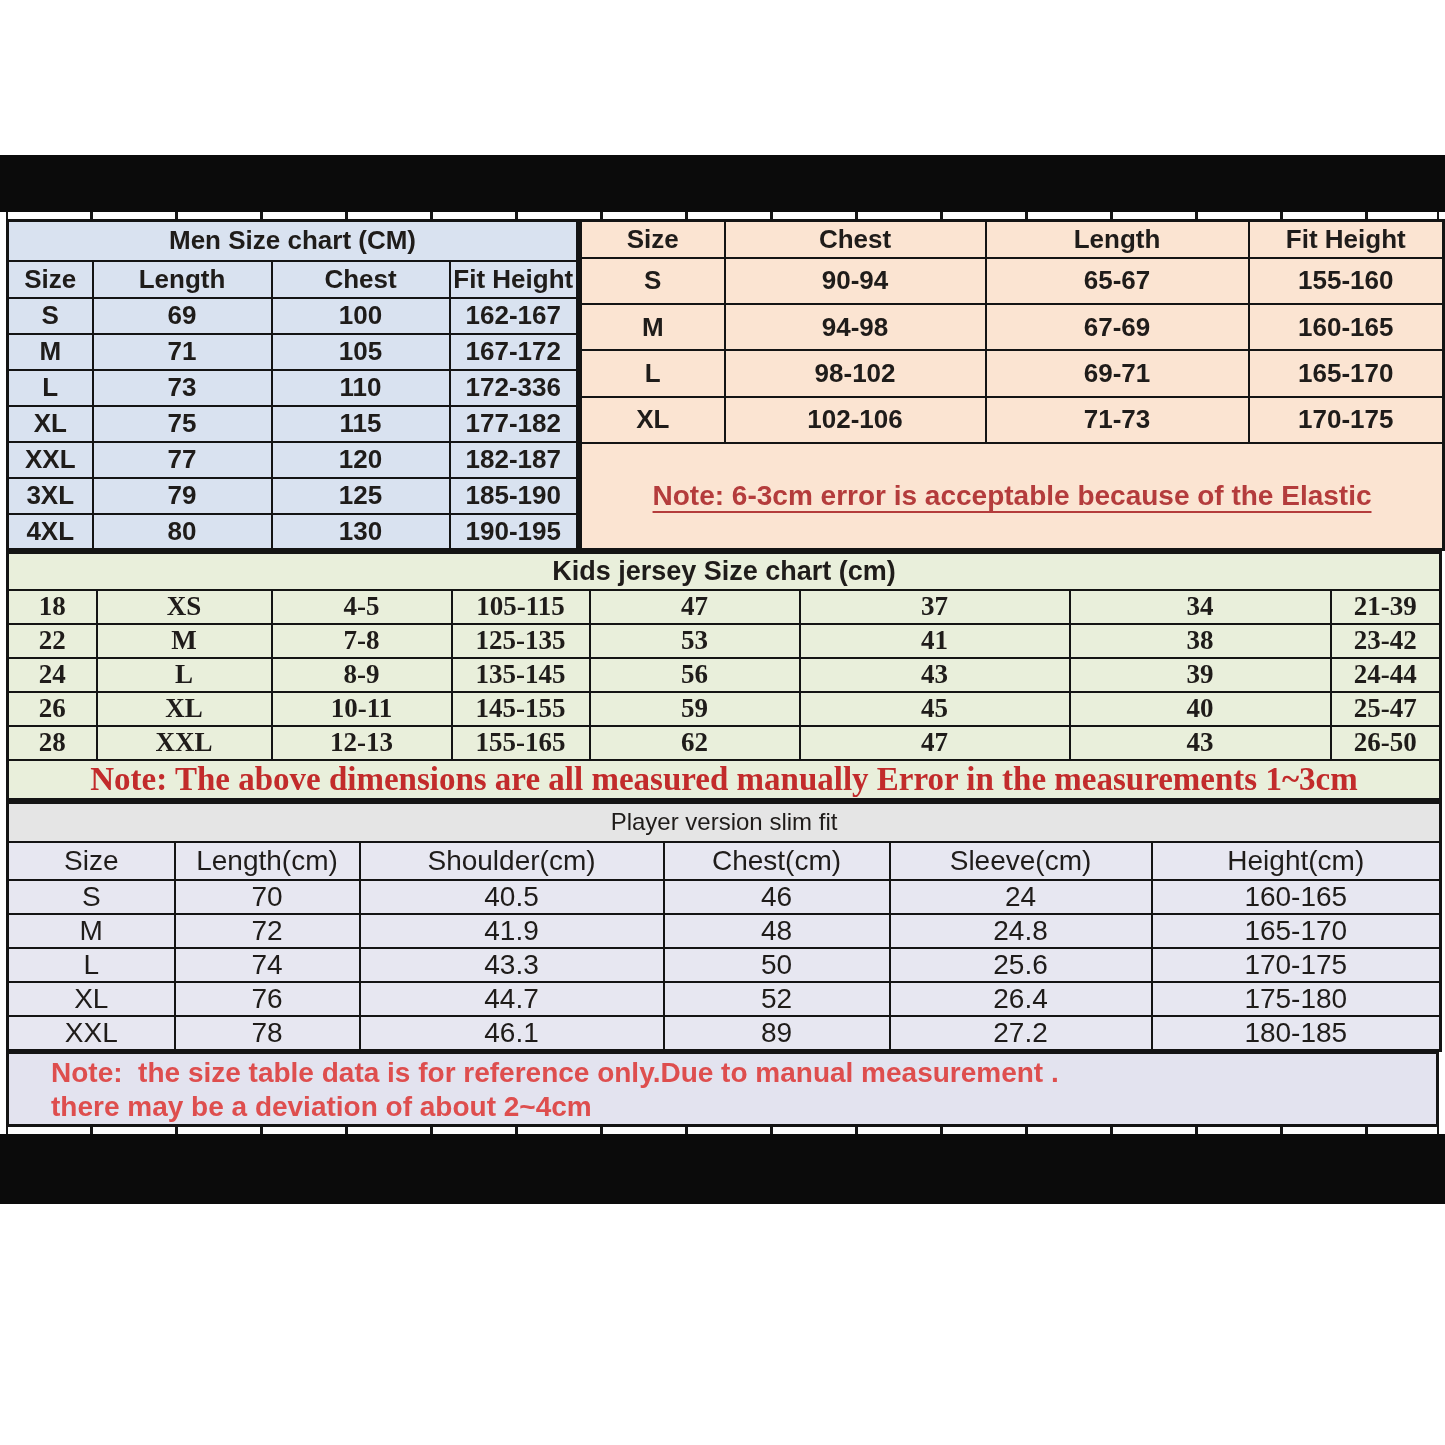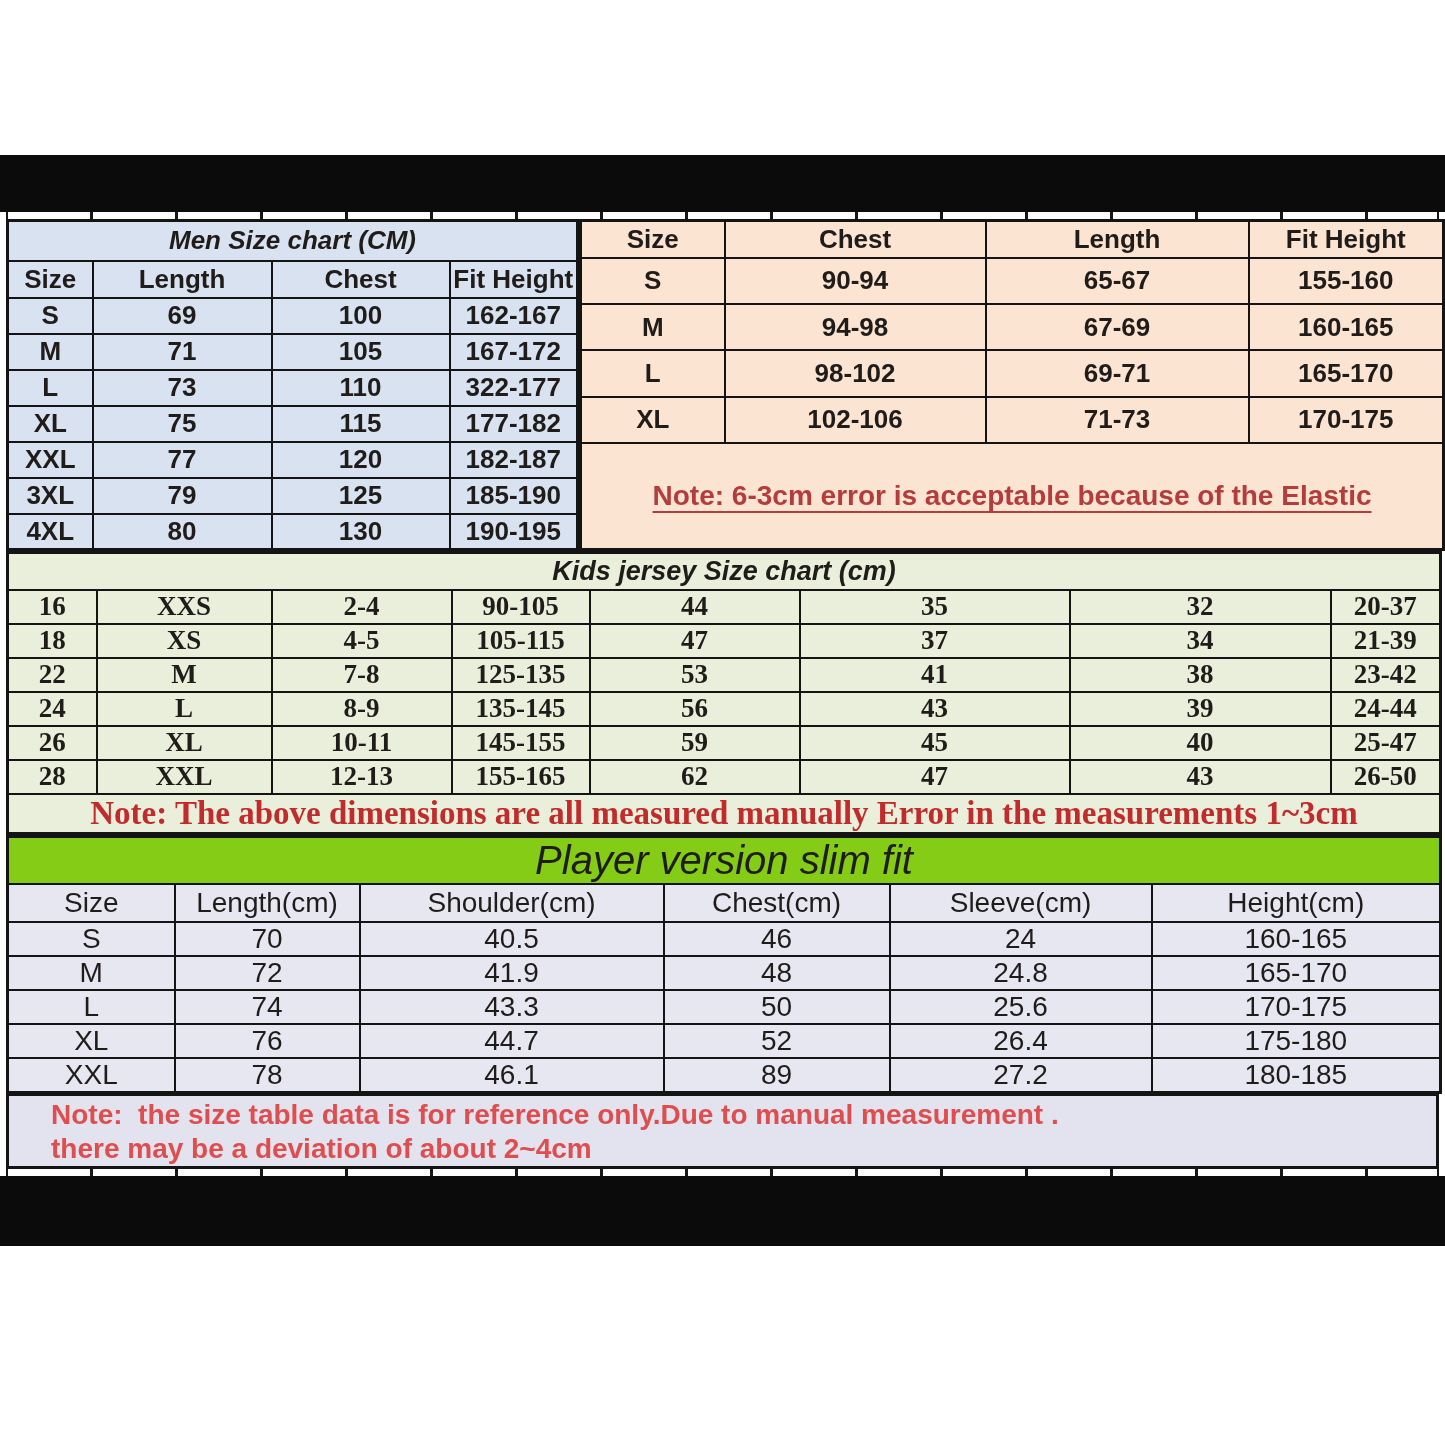--- a/index.html
+++ b/index.html
@@ -46,21 +46,20 @@
     text-align: center;
     vertical-align: middle;
     padding: 0;
     overflow: hidden;
     font-weight: bold;
     font-size: 26px;
   }
   .title-cell {
     font-size: 31px;
     font-weight: bold;
-    font-style: italic;
   }
 
   
   .mw-row { display: flex; }
   .men .title-cell, .men th, .men td { background: #d9e2f0; }
   .women .title-cell, .women th, .women td { background: #fbe4d2; }
   .r-title { height: 40px; }
   .r-head  { height: 37px; }
   .r-mw    { height: 36px; }
 
@@ -86,21 +85,21 @@
   .kids tbody tr { height: 34px; }
   .kids-note-cell { height: 34px; }
   .kids-note-text {
     color: #c22b2b;
     font-size: 33px;
     font-weight: bold;
     font-family: "Liberation Serif", "DejaVu Serif", serif;
   }
 
   
-  .player .title-cell { background: #84cc16; font-size: 40px; }
+  .player .title-cell { background: #e5e5e5; font-size: 24px; }
   .player th, .player td {
     background: #e7e7f1;
     font-weight: normal;
     font-size: 28px;
   }
   .r-player-title { height: 40px; }
   .r-player-head  { height: 38px; }
   .player tbody tr { height: 34px; }
 
   
@@ -164,21 +163,21 @@
             <tr class="r-mw">
               <td>M</td>
               <td>71</td>
               <td>105</td>
               <td>167-172</td>
             </tr>
             <tr class="r-mw">
               <td>L</td>
               <td>73</td>
               <td>110</td>
-              <td>322-177</td>
+              <td>172-336</td>
             </tr>
             <tr class="r-mw">
               <td>XL</td>
               <td>75</td>
               <td>115</td>
               <td>177-182</td>
             </tr>
             <tr class="r-mw">
               <td>XXL</td>
               <td>77</td>
@@ -261,30 +260,20 @@
           <col style="width:270px">
           <col style="width:261px">
           <col style="width:110px">
       </colgroup>
       <thead>
         <tr class="r-kids-title">
           <th colspan="8" class="title-cell">Kids jersey Size chart (cm)</th>
         </tr>
       </thead>
       <tbody>
-          <tr>
-            <td>16</td>
-            <td>XXS</td>
-            <td>2-4</td>
-            <td>90-105</td>
-            <td>44</td>
-            <td>35</td>
-            <td>32</td>
-            <td>20-37</td>
-          </tr>
           <tr>
             <td>18</td>
             <td>XS</td>
             <td>4-5</td>
             <td>105-115</td>
             <td>47</td>
             <td>37</td>
             <td>34</td>
             <td>21-39</td>
           </tr>

